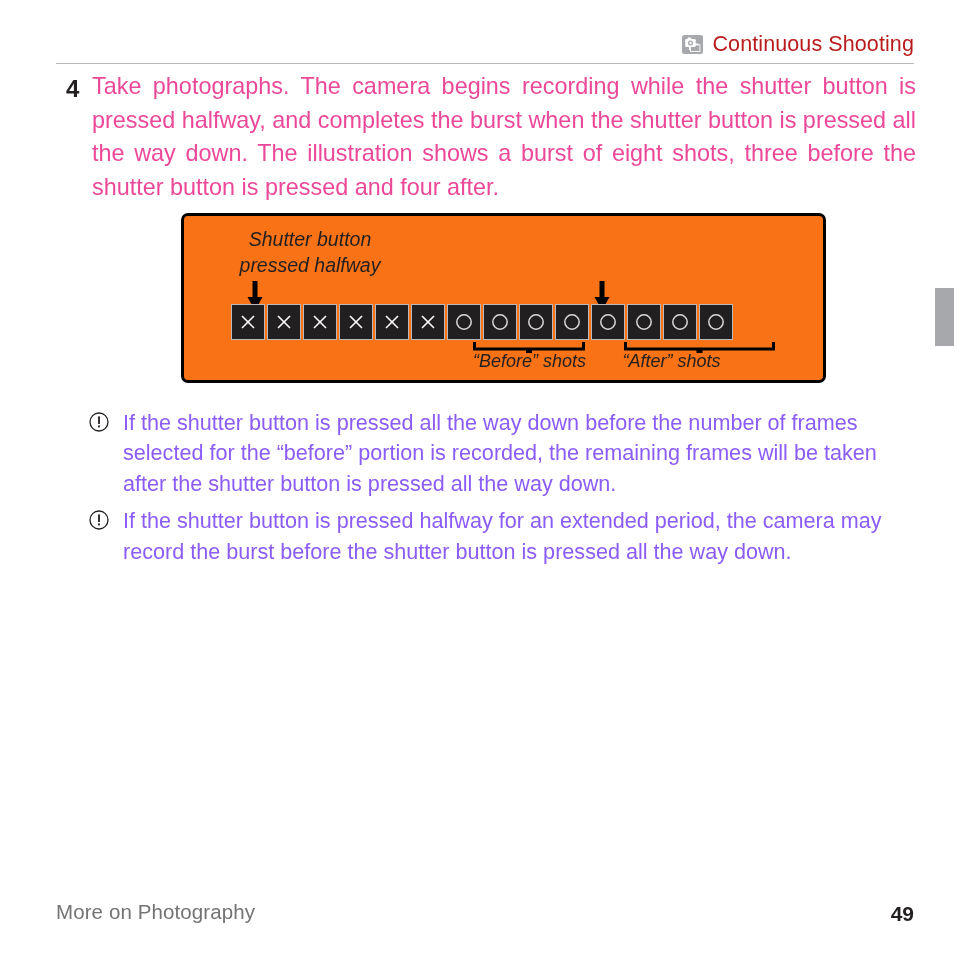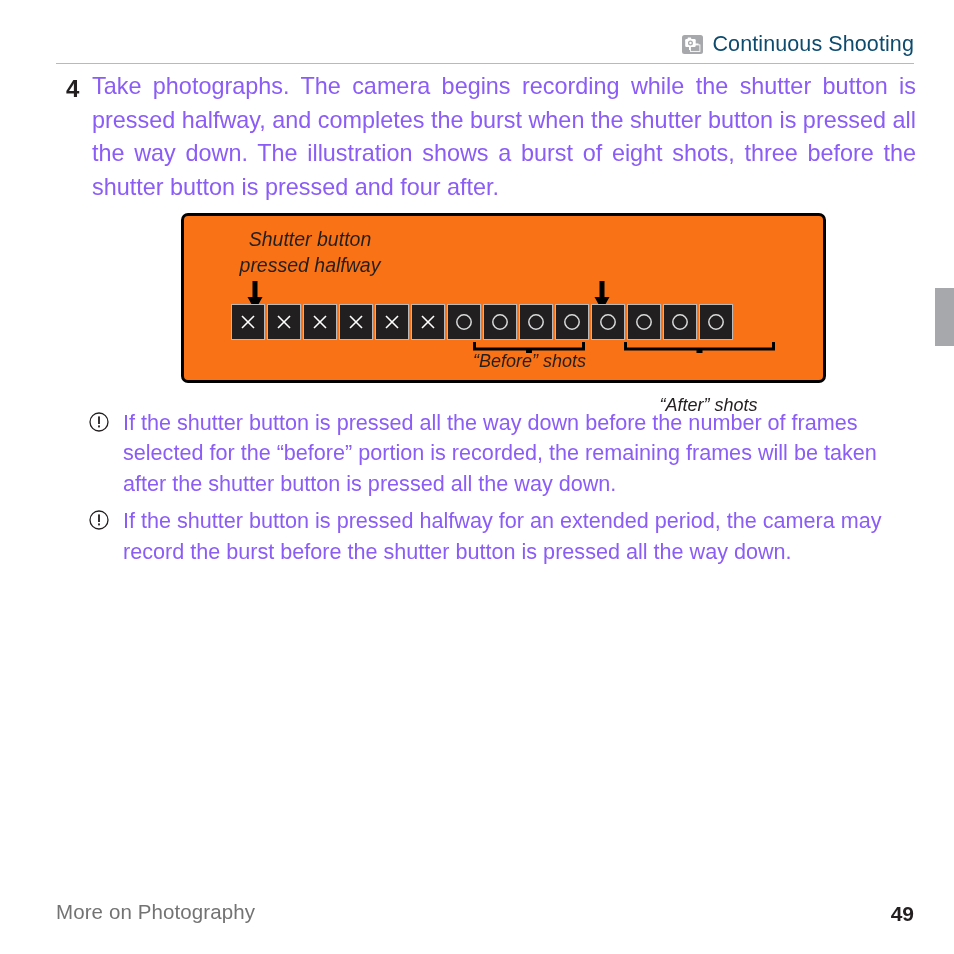--- a/index.html
+++ b/index.html
@@ -30,21 +30,21 @@
   }
   .header-icon {
     width: 21px;
     height: 19px;
     margin-right: 9px;
     flex: 0 0 auto;
     display: block;
   }
   .header-title {
     font-size: 21.5px;
-    color: #0c4a6e;
+    color: #b91c1c;
     letter-spacing: 0.1px;
     white-space: nowrap;
   }
   .header-rule {
     position: absolute;
     left: 56px;
     top: 63px;
     width: 858px;
     height: 1px;
     background: #b8b9bb;
@@ -76,21 +76,21 @@
     font-weight: bold;
     text-align: left;
     line-height: 34px;
   }
   .step-text {
     margin-left: 26px;
     font-size: 23.4px;
     line-height: 33.6px;
     text-align: justify;
     text-justify: inter-word;
-    color: #8b5cf6;
+    color: #ec4899;
   }
 
   
   .figure {
     position: absolute;
     left: 181px;
     top: 213px;
     width: 645px;
     height: 170px;
     border: 3px solid #000000;
@@ -161,21 +161,21 @@
   .bracket-label {
     position: absolute;
     font-style: italic;
     font-size: 18px;
     line-height: 24px;
     text-align: center;
     color: #231f20;
     white-space: nowrap;
   }
   .bracket-label-before { left: 289px; top: 133px; width: 112px; }
-  .bracket-label-after  { left: 449px; top: 133px; width: 151px; margin-top: 44px; }
+  .bracket-label-after  { left: 412px; top: 133px; width: 151px; }
 
   
   .notes {
     position: absolute;
     left: 88px;
     top: 408px;
     width: 828px;
   }
   .note {
     position: relative;

